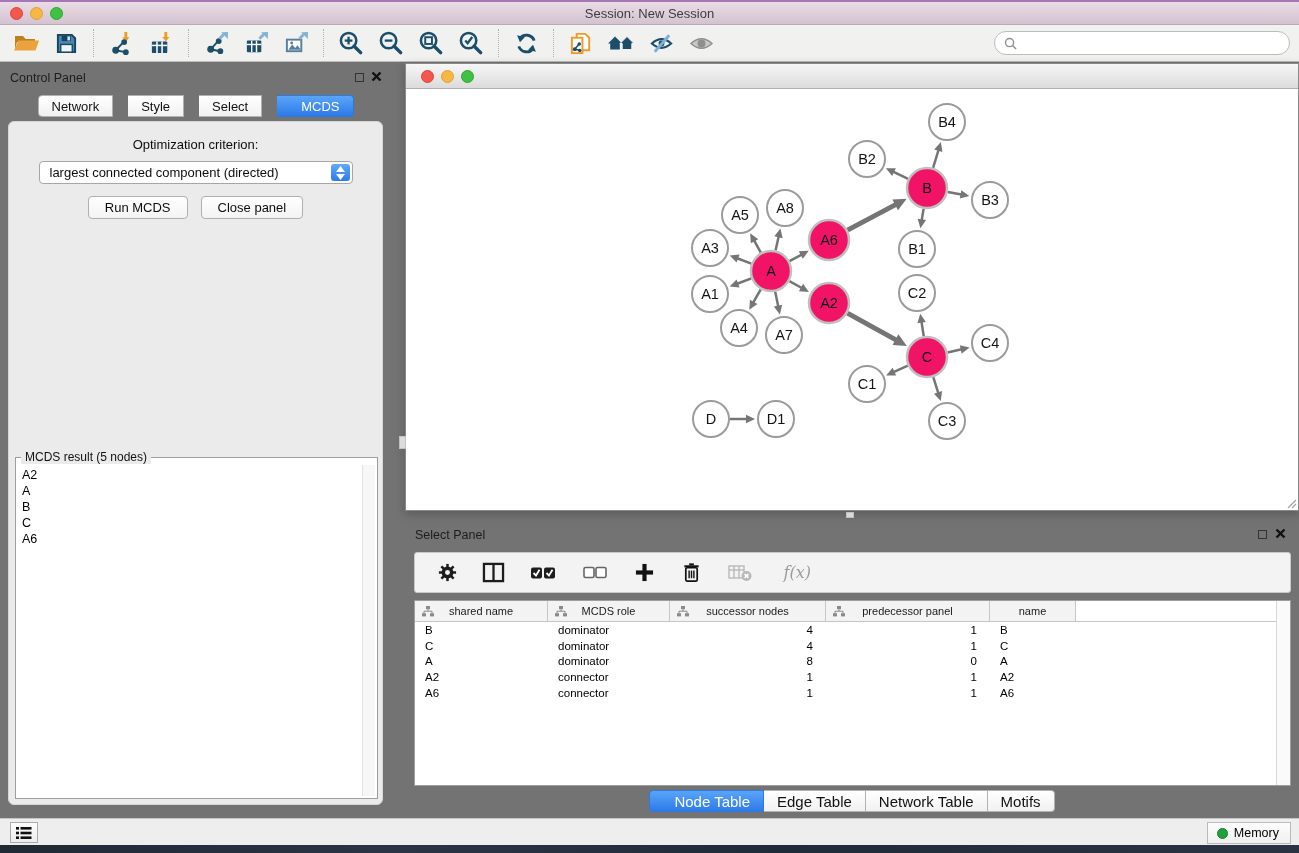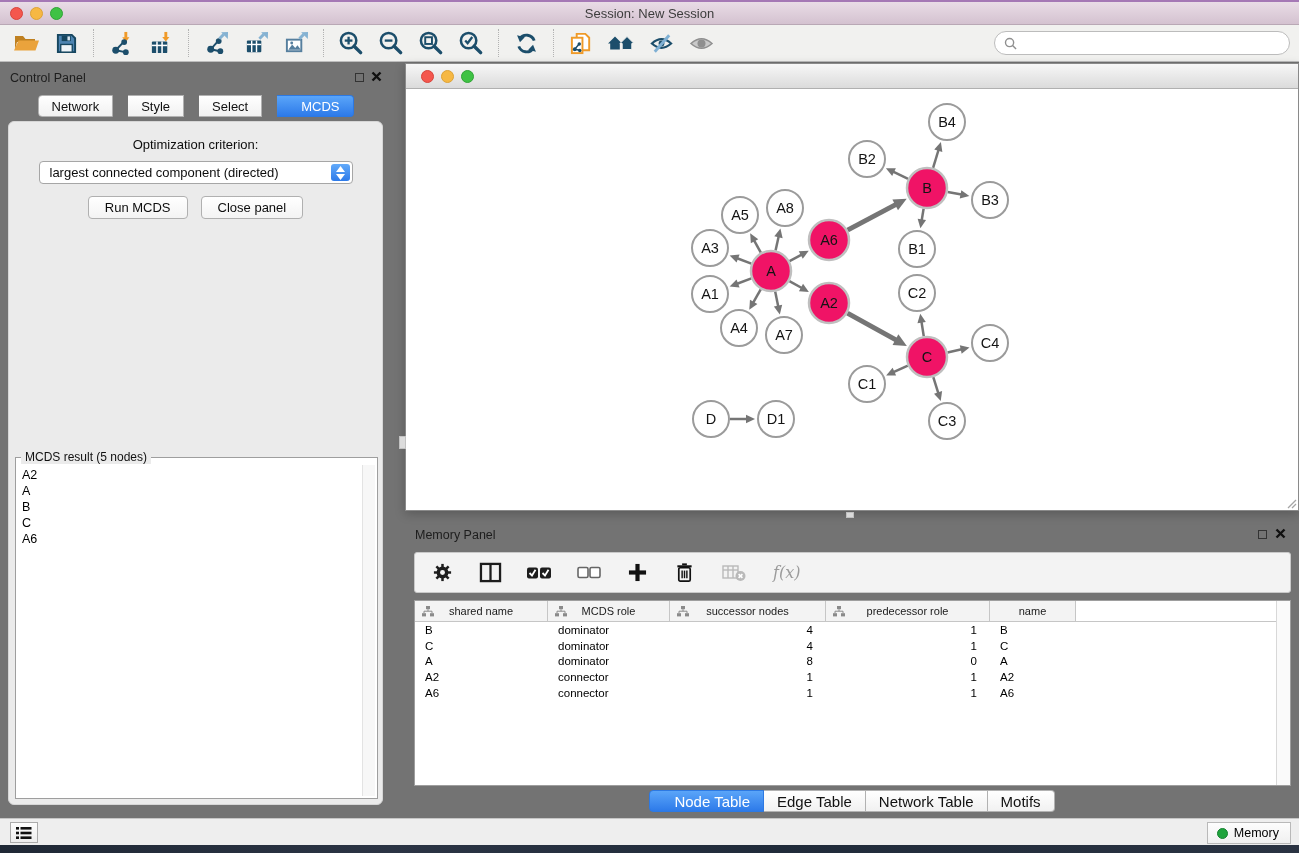--- a/index.html
+++ b/index.html
@@ -77,21 +77,21 @@
   .split-dot { position:absolute; left:846px; top:512px; width:8px; height:6px;
     background:#d9d9d9; border:1px solid #bfbfbf; }
   .left-notch { position:absolute; left:399px; top:436px; width:7px; height:13px;
     background:#dcdcdc; border:1px solid #c2c2c2; }
 
   
   .table-panel { position:absolute; left:405px; top:520px; width:894px; height:298px; }
   .tp-toolbar { position:absolute; left:9px; top:32px; width:877px; height:41px;
     background:#f3f3f3; border:1px solid #c9c9c9; border-radius:3px; display:flex;
     align-items:center; padding-left:17px; gap:21px; }
-  .tp-tool { display:flex; align-items:center; justify-content:flex-start; width:26px; height:30px; }
+  .tp-tool { display:flex; align-items:center; justify-content:flex-end; width:26px; height:30px; }
   .fx { font-family:"DejaVu Serif", serif; font-style:italic; font-size:16px; color:#9b9b9b; }
   .tp-table { position:absolute; left:9px; top:80px; width:877px; height:186px;
     background:#fff; border:1px solid #9e9e9e; }
   .tp-thead { position:absolute; left:0; top:0; right:14px; height:21px; display:flex; }
   .th { position:relative; height:21px; background:#f3f3f3; border-bottom:1px solid #c6c6c6;
     border-right:1px solid #c6c6c6; display:flex; align-items:center; justify-content:center;
     font-size:11px; color:#1a1a1a; }
   .th .th-ico { position:absolute; left:7px; top:5px; }
   .th.filler { background:#fff; border-right:none; flex:1; }
   .tbody { position:absolute; left:0; top:21px; right:14px; bottom:0; overflow:hidden; }
@@ -426,21 +426,21 @@
         </svg>
       <svg class="resize-grip" width="12" height="12" viewBox="0 0 12 12">
         <path d="M11 3 L3 11 M11 7 L7 11" stroke="#a5a5a5" stroke-width="1.3"></path>
       </svg>
     </div>
   </div>
   <div class="split-dot"></div>
   <div class="left-notch"></div>
 
   <div class="table-panel">
-    <div class="panel-title">Memory Panel</div>
+    <div class="panel-title">Select Panel</div>
     <span class="float-ico" style="right:32px;"></span>
     <svg class="close-ico" style="right:13px;" viewBox="0 0 11 11">
       <path d="M1.5 1.5 L9.5 9.5 M9.5 1.5 L1.5 9.5" stroke="#111" stroke-width="2.4"></path>
     </svg>
 
     <div class="tp-toolbar">
       <div class="tp-tool">
         <svg width="21" height="21" viewBox="0 0 22 22">
           <g stroke="#1d1d1d" stroke-width="2.6">
               <line x1="11" y1="2" x2="11" y2="20"></line>
@@ -544,21 +544,21 @@
           </div>
           <div class="th" style="width: 164px;">
             <svg class="th-ico" width="12" height="11" viewBox="0 0 12 11">
               <g fill="#8a8a8a">
                 <rect x="4" y="0" width="4" height="3.2"></rect>
                 <rect x="0" y="7.2" width="4" height="3.2"></rect>
                 <rect x="8" y="7.2" width="4" height="3.2"></rect>
               </g>
               <path d="M6 3.2 v2 M2 7.2 v-2 h8 v2" stroke="#8a8a8a" fill="none" stroke-width="1"></path>
             </svg>
-            <span>predecessor role</span>
+            <span>predecessor panel</span>
           </div>
           <div class="th" style="width: 86px;">
             <span>name</span>
           </div>
           <div class="th filler"></div>
         </div>
       <div class="tbody" id="tp-tbody">
           <div class="trow">
             <div class="td left" style="width: 133px;">B</div>
             <div class="td left" style="width: 122px;">dominator</div>

